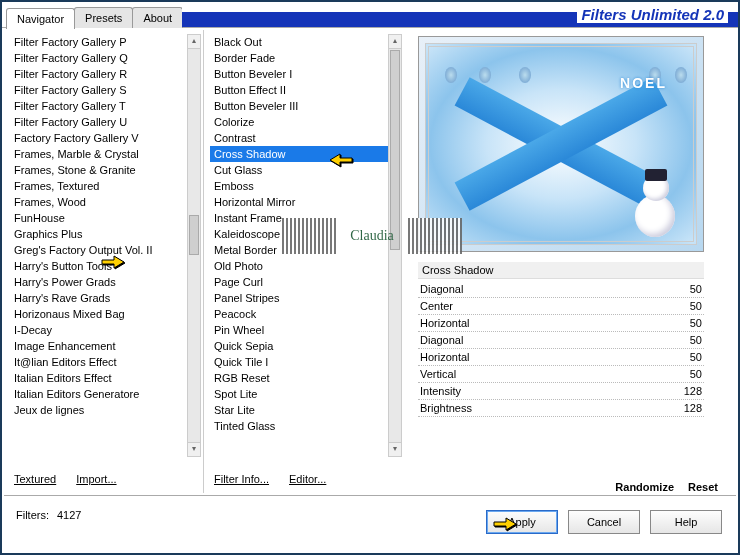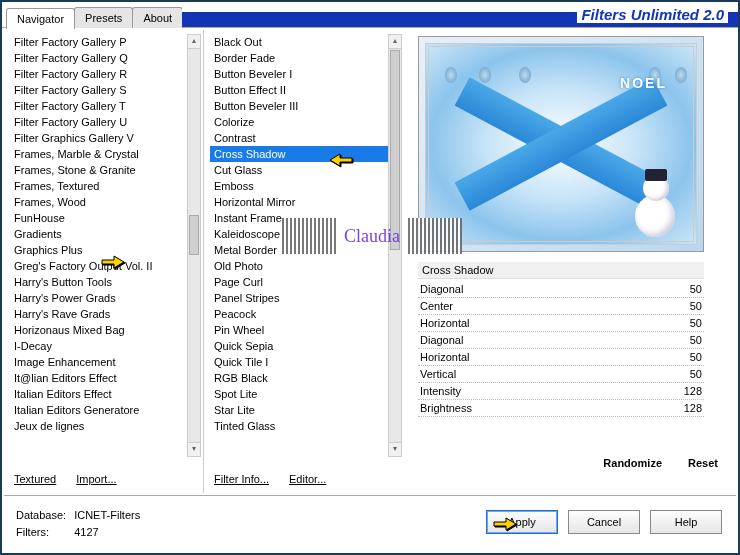--- a/index.html
+++ b/index.html
@@ -38,25 +38,25 @@
   .snowman .hat { position:absolute; bottom:56px; left:18px; width:22px; height:12px; background:#223; border-radius:2px; }
   .noel { position:absolute; top:28px; right:26px; color:#fff; font-weight:bold; font-size:14px; letter-spacing:2px; text-shadow:0 0 3px #2a88d8; }
   .garland { position:absolute; top:20px; left:10px; right:10px; height:14px; }
   .bulb { position:absolute; width:12px; height:16px; background: radial-gradient(#bde,#69c); border-radius:50%; top:0; }
   .filter-name-bar { margin-top: 10px; width: 286px; }
   .filter-name { background: #f0f0f0; padding: 2px 4px; font-size: 11px; border-bottom: 1px solid #ddd; }
   .params { margin-top: 2px; width: 286px; }
   .param-row { display: flex; border-bottom: 1px dotted #bbb; padding: 1px 2px; font-size: 11px; height: 17px; align-items: center; }
   .param-row span:first-child { flex: 1; text-align: left; }
   .param-row span:last-child { flex: 0 0 40px; text-align: right; }
-  .right-links { position: absolute; bottom: 24px; right: 18px; display: flex; gap: 26px; }
+  .right-links { position: absolute; bottom: 0; right: 18px; display: flex; gap: 14px; }
   .watermark { position: absolute; left: 280px; top: 210px; width: 180px; height: 48px; pointer-events: none; z-index: 50; opacity: .88; }
   .wm-stripes { position:absolute; left:0; top:6px; width:54px; height:36px; background: repeating-linear-gradient(90deg,#666 0 2px,#fff 2px 4px); }
   .wm-stripes.r { left:auto; right:0; }
-  .wm-center { position:absolute; left:54px; right:54px; top:0; bottom:0; display:flex; align-items:center; justify-content:center; font-family: "Brush Script MT", cursive; font-size:18px; color:#6d28d9; }
+  .wm-center { position:absolute; left:54px; right:54px; top:0; bottom:0; display:flex; align-items:center; justify-content:center; font-family: "Brush Script MT", cursive; font-size:14px; color:#14532d; }
   .footer { position: absolute; left: 2px; right: 2px; bottom: 2px; height: 56px; border-top: 1px solid #aaa; background:#fff; }
   .footer-info { position: absolute; left: 10px; top: 10px; font-size: 11px; line-height: 15px; }
   .footer-info td:first-child { padding-right: 6px; }
   .footer-btns { position: absolute; right: 14px; top: 14px; display: flex; gap: 10px; }
   .btn { width: 72px; height: 24px; border: 1px solid #888; background: linear-gradient(#fdfdfd,#e6e6e6); font-size: 11px; cursor: pointer; }
   .btn.primary { border: 1px solid #2a6ac8; box-shadow: 0 0 0 1px #6aa8f0 inset; }
   .pointer { position: absolute; width: 26px; height: 20px; z-index: 60; pointer-events:none; }
   .pointer svg { width:100%; height:100%; filter: drop-shadow(1px 1px 0 #000); }
 </style>
 </head>
@@ -79,27 +79,26 @@
 
     <div class="col col-list">
       <div class="listbox">
         <div class="list-scroll" id="cat-list">
             <div class="list-item">Filter Factory Gallery P</div>
             <div class="list-item">Filter Factory Gallery Q</div>
             <div class="list-item">Filter Factory Gallery R</div>
             <div class="list-item">Filter Factory Gallery S</div>
             <div class="list-item">Filter Factory Gallery T</div>
             <div class="list-item">Filter Factory Gallery U</div>
-            <div class="list-item">Filter Graphics Gallery V</div>
+            <div class="list-item">Factory Factory Gallery V</div>
             <div class="list-item">Frames, Marble &amp; Crystal</div>
             <div class="list-item">Frames, Stone &amp; Granite</div>
             <div class="list-item">Frames, Textured</div>
             <div class="list-item">Frames, Wood</div>
             <div class="list-item">FunHouse</div>
-            <div class="list-item">Gradients</div>
             <div class="list-item">Graphics Plus</div>
             <div class="list-item">Greg's Factory Output Vol. II</div>
             <div class="list-item">Harry's Button Tools</div>
             <div class="list-item">Harry's Power Grads</div>
             <div class="list-item">Harry's Rave Grads</div>
             <div class="list-item">Horizonaus Mixed Bag</div>
             <div class="list-item">I-Decay</div>
             <div class="list-item">Image Enhancement</div>
             <div class="list-item">It@lian Editors Effect</div>
             <div class="list-item">Italian Editors Effect</div>
@@ -135,21 +134,21 @@
             <div class="list-item">Instant Frame</div>
             <div class="list-item">Kaleidoscope</div>
             <div class="list-item">Metal Border</div>
             <div class="list-item">Old Photo</div>
             <div class="list-item">Page Curl</div>
             <div class="list-item">Panel Stripes</div>
             <div class="list-item">Peacock</div>
             <div class="list-item">Pin Wheel</div>
             <div class="list-item">Quick Sepia</div>
             <div class="list-item">Quick Tile I</div>
-            <div class="list-item">RGB Black</div>
+            <div class="list-item">RGB Reset</div>
             <div class="list-item">Spot Lite</div>
             <div class="list-item">Star Lite</div>
             <div class="list-item">Tinted Glass</div>
           </div>
         <div class="scrollbar">
           <div class="scroll-arrow">▴</div>
           <div class="scroll-thumb" style="top:15px;height:200px"></div>
           <div class="scroll-arrow down">▾</div>
         </div>
       </div>
@@ -229,24 +228,20 @@
   <div class="watermark">
     <div class="wm-stripes"></div>
     <div class="wm-center">Claudia</div>
     <div class="wm-stripes r"></div>
   </div>
 
   <div class="footer">
     <div class="footer-info">
       <table>
         <tbody>
-            <tr>
-              <td>Database:</td>
-              <td>ICNET-Filters</td>
-            </tr>
         <tr>
               <td>Filters:</td>
               <td>4127</td>
             </tr>
       </tbody>
         </table>
     </div>
     <div class="footer-btns">
       <button class="btn primary">Apply</button>
       <button class="btn">Cancel</button>

